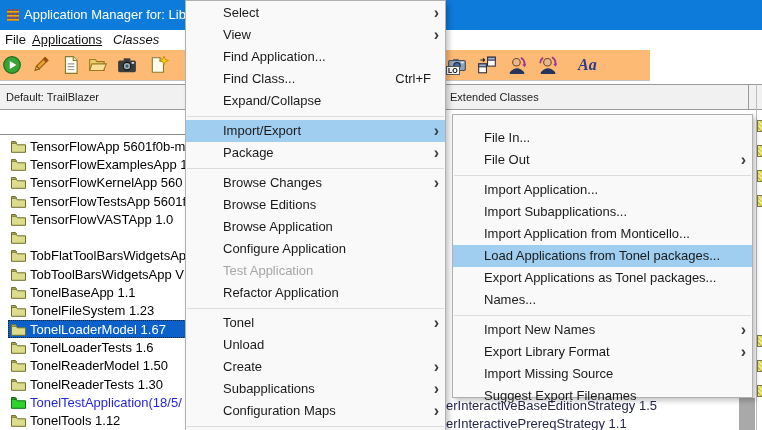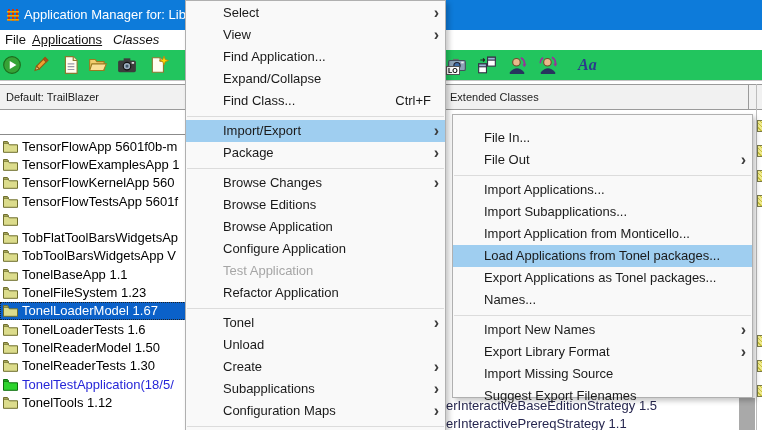--- a/index.html
+++ b/index.html
@@ -10,35 +10,35 @@
   
   #titlebar{left:0;top:0;width:762px;height:30px;background:var(--titlebar);}
   #title-text{left:24px;top:0;height:30px;line-height:30px;color:#fff;font-size:13px;white-space:nowrap}
   #app-icon{left:6px;top:8px}
 
   
   #menubar{left:0;top:30px;width:762px;height:20px;background:#fff;}
   .mbitem{position:absolute;top:0;height:20px;line-height:20px;font-size:13px;color:#111;white-space:nowrap}
 
   
-  #toolbar{left:0;top:50px;width:762px;height:31px;background:#22c55e;border-bottom:1px solid #c3c3c3;box-sizing:border-box}
+  #toolbar{left:0;top:50px;width:650px;height:31px;background:#fdba74;border-bottom:1px solid #c3c3c3;box-sizing:border-box}
   .tbicon{position:absolute;top:5px;width:20px;height:20px}
   #lo-badge{position:absolute;left:-1px;bottom:0px;font-size:7px;line-height:7px;background:#fff;border:1px solid #555;color:#000;padding:0 1px;font-weight:bold}
   #aa-glyph{font-family:"Liberation Serif", serif;font-style:italic;font-weight:bold;font-size:16px;color:#2b3a8c;line-height:20px}
 
   
   .phead{top:84px;height:26px;background:#f1f1f1;border-top:1px solid #9a9a9a;border-bottom:1px solid #9a9a9a;
          box-sizing:border-box;font-size:11px;color:#1c1c1c;line-height:24px;white-space:nowrap;overflow:hidden}
   #left-header{left:0;width:190px;padding-left:6px}
   #mid-header{left:444px;width:318px;padding-left:6px}
   .hvline{top:84px;height:26px;width:1px;background:#9a9a9a}
 
   
   #list-topline{left:0;top:134px;width:188px;height:1px;background:#8b8b8b}
-  #app-list{left:0;top:137px;width:186px;height:293px;overflow:hidden}
+  #app-list{left:8px;top:137px;width:186px;height:293px;overflow:hidden}
   .lrow{display:flex;align-items:center;height:18.3px;padding-left:3px;gap:4px;font-size:13px;color:#000;
         white-space:nowrap;overflow:hidden}
   .lrow svg{flex:0 0 auto}
   .lrow.sel{background:var(--sel);color:#fff;outline:1px dotted #222;outline-offset:-1px}
   .lrow .llabel.blue{color:var(--bluetext)}
 
   
   .midrow{left:446px;width:292px;height:18.3px;line-height:18.3px;font-size:13px;color:#26264f;white-space:nowrap;overflow:hidden}
   #mid-scrollbar{left:739px;top:398px;width:16px;height:32px;background:#a9a9a9}
   #pane-divider{left:756px;top:84px;width:1px;height:346px;background:#bdbdbd}
@@ -182,20 +182,27 @@
     <path d="M0.5 3 h4.5 l1.3 1.8 h8.2 v7.5 H0.5 z" fill="#dcdc8c" stroke="#6f6f2d"></path>
     <path d="M0.5 3 v-1.5 h4 l1 1.5 z" fill="#dcdc8c" stroke="#6f6f2d"></path>
       </svg>
       <span class="llabel">TensorFlowTestsApp 5601f</span>
     </div>
     <div class="lrow">
       <svg width="15" height="13" viewBox="0 0 15 13">
     <path d="M0.5 3 h4.5 l1.3 1.8 h8.2 v7.5 H0.5 z" fill="#dcdc8c" stroke="#6f6f2d"></path>
     <path d="M0.5 3 v-1.5 h4 l1 1.5 z" fill="#dcdc8c" stroke="#6f6f2d"></path>
       </svg>
+      <span class="llabel">TensorFlowVASTApp 1.0</span>
+    </div>
+    <div class="lrow">
+      <svg width="15" height="13" viewBox="0 0 15 13">
+    <path d="M0.5 3 h4.5 l1.3 1.8 h8.2 v7.5 H0.5 z" fill="#dcdc8c" stroke="#6f6f2d"></path>
+    <path d="M0.5 3 v-1.5 h4 l1 1.5 z" fill="#dcdc8c" stroke="#6f6f2d"></path>
+      </svg>
     </div>
     <div class="lrow">
       <svg width="15" height="13" viewBox="0 0 15 13">
     <path d="M0.5 3 h4.5 l1.3 1.8 h8.2 v7.5 H0.5 z" fill="#dcdc8c" stroke="#6f6f2d"></path>
     <path d="M0.5 3 v-1.5 h4 l1 1.5 z" fill="#dcdc8c" stroke="#6f6f2d"></path>
       </svg>
       <span class="llabel">TobFlatToolBarsWidgetsAp</span>
     </div>
     <div class="lrow">
       <svg width="15" height="13" viewBox="0 0 15 13">
@@ -272,22 +279,22 @@
 <div class="abs clsicon" style="top:170px"></div>
 <div class="abs clsicon" style="top:195px"></div>
 <div class="abs clsicon" style="top:335px"></div>
 <div class="abs clsicon" style="top:360px"></div>
 <div class="abs clsicon" style="top:385px"></div>
 
 <div class="abs popup" id="popup1">
     <div class="mi"><span>Select</span><span class="marrow">›</span></div>
     <div class="mi"><span>View</span><span class="marrow">›</span></div>
     <div class="mi"><span>Find Application...</span></div>
+    <div class="mi"><span>Find Class...</span><span class="msc">Ctrl+F</span></div>
     <div class="mi"><span>Expand/Collapse</span></div>
-    <div class="mi"><span>Find Class...</span><span class="msc">Ctrl+F</span></div>
     <div class="msep">
       <div></div>
     </div>
     <div class="mi hl"><span>Import/Export</span><span class="marrow">›</span></div>
     <div class="mi"><span>Package</span><span class="marrow">›</span></div>
     <div class="msep">
       <div></div>
     </div>
     <div class="mi"><span>Browse Changes</span><span class="marrow">›</span></div>
     <div class="mi"><span>Browse Editions</span></div>
@@ -306,21 +313,21 @@
     <div class="msep">
       <div></div>
     </div>
   </div>
 <div class="abs popup" id="popup2">
     <div class="mi"><span>File In...</span></div>
     <div class="mi"><span>File Out</span><span class="marrow">›</span></div>
     <div class="msep">
       <div></div>
     </div>
-    <div class="mi"><span>Import Applications...</span></div>
+    <div class="mi"><span>Import Application...</span></div>
     <div class="mi"><span>Import Subapplications...</span></div>
     <div class="mi"><span>Import Application from Monticello...</span></div>
     <div class="mi hl"><span>Load Applications from Tonel packages...</span></div>
     <div class="mi"><span>Export Applications as Tonel packages...</span></div>
     <div class="mi"><span>Names...</span></div>
     <div class="msep">
       <div></div>
     </div>
     <div class="mi"><span>Import New Names</span><span class="marrow">›</span></div>
     <div class="mi"><span>Export Library Format</span><span class="marrow">›</span></div>

